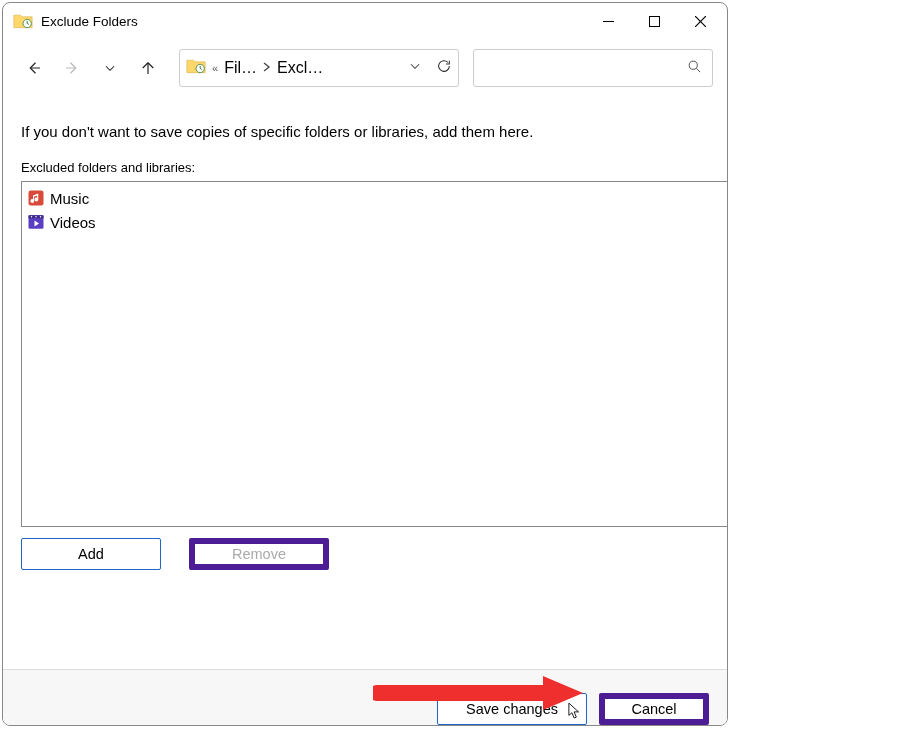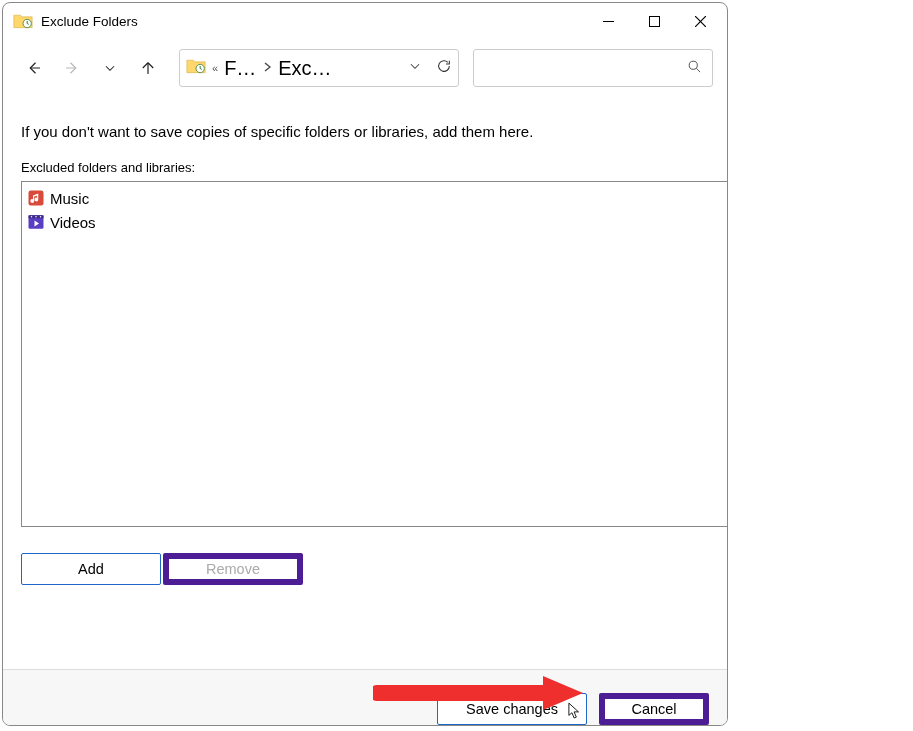--- a/index.html
+++ b/index.html
@@ -22,21 +22,21 @@
 
 .toolbar {
   height: 58px; display: flex; align-items: center; padding: 0 14px; gap: 4px;
 }
 .navbtn { width: 34px; height: 34px; display: flex; align-items: center; justify-content: center; color:#333; }
 .navbtn.disabled { color: #aaa; }
 .addrbar {
   flex: 0 0 280px; height: 38px; border: 1px solid #ccc; border-radius: 3px;
   display: flex; align-items: center; margin-left: 10px; padding: 0 6px; gap: 6px;
 }
-.addrbar .crumb { font-size: 20px; color: #000; white-space:nowrap; overflow:hidden; text-overflow:ellipsis; }
+.addrbar .crumb { font-size: 16px; color: #000; white-space:nowrap; overflow:hidden; text-overflow:ellipsis; }
 .addrbar .sep { color: #555; font-size: 11px; }
 .addrbar .farrow { margin-left: auto; }
 .addrbar .refresh { margin-left: 8px; }
 .searchbox {
   flex: 1; height: 38px; border: 1px solid #ccc; border-radius: 3px; margin-left: 10px;
   display: flex; align-items: center; padding: 0 10px;
 }
 .searchbox .sicon { margin-left: auto; color: #666; }
 
 .content-wrap { flex: 1; display: flex; position: relative; }
@@ -49,21 +49,21 @@
 .subtitle { font-size: 15px; color: #000; margin-top: 12px; }
 .list-label { font-size: 13px; color: #000; margin-top: 20px; }
 
 .listbox {
   border: 1px solid #888; height: 346px; margin-top: 6px; width: 850px;
   padding: 4px 4px; overflow: auto;
 }
 .list-item { display: flex; align-items: center; height: 24px; font-size: 15px; }
 .list-item .li-icon { width: 20px; height: 20px; margin-right: 4px; display:flex; align-items:center; justify-content:center; }
 
-.btnrow { display: flex; gap: 2px; margin-top: 26px; }
+.btnrow { display: flex; gap: 28px; margin-top: 11px; }
 .btn {
   min-width: 140px; height: 32px; border: 6px solid #4c1d95; background: #fff;
   display: flex; align-items: center; justify-content: center; font-size: 14.5px;
   border-radius: 2px;
 }
 .btn.primary-outline { border: 1.5px solid #1e66c9; color: #000; }
 .btn.disabled { color: #aaa; }
 
 .footer {
   height: 56px; border-top: 1px solid #ddd; background: #f7f7f7;

